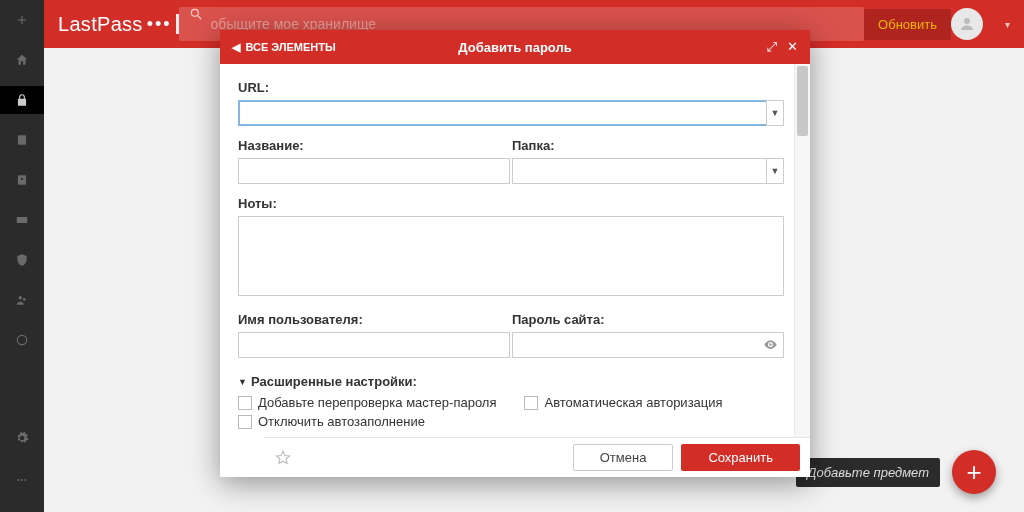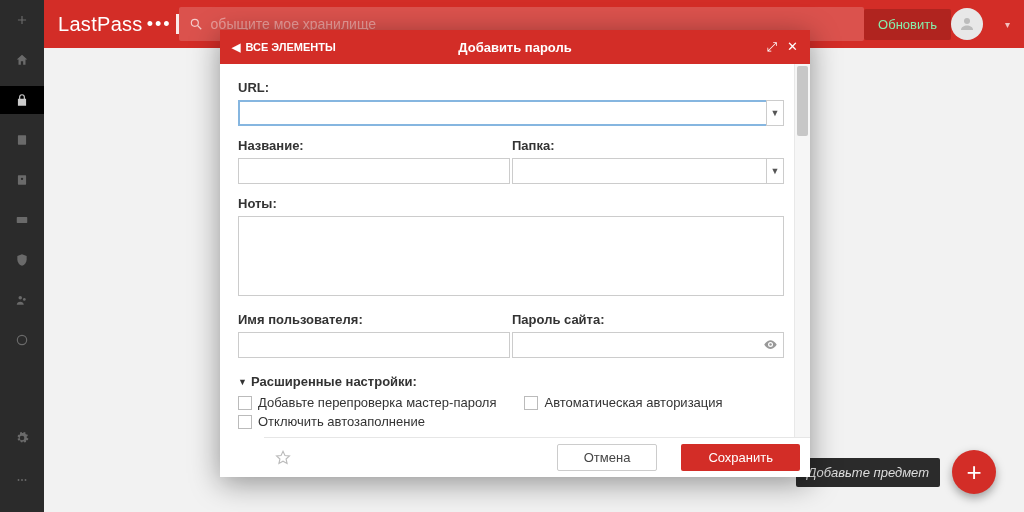--- a/index.html
+++ b/index.html
@@ -12,26 +12,26 @@
   .nav-cell svg { width:14px; height:14px; }
   .left-nav-bottom { margin-top:auto; padding-bottom:18px; display:flex; flex-direction:column; align-items:center; gap:14px; }
 
   
   .top-bar { position:absolute; left:44px; right:0; top:0; height:48px; background:#d32d27; display:flex; align-items:center; padding:0 14px; }
   .logo { display:flex; align-items:center; gap:2px; }
   .logo-text { color:#fff; font-size:20px; font-weight:400; letter-spacing:0.3px; }
   .logo-dots { color:#fff; font-size:18px; letter-spacing:2px; margin-left:2px; }
   .logo-bar { width:3px; height:20px; background:rgba(255,255,255,0.9); margin-left:2px; }
 
-  .search-wrap { flex:1; background:rgba(255,255,255,0.18); height:34px; border-radius:2px; display:flex; align-items:center; padding:0 10px; gap:8px; }
+  .search-wrap { flex:1; background:rgba(255,255,255,0.18); height:34px; border-radius:2px; display:flex; padding:0 10px; gap:8px; }
   .search-wrap svg { width:14px; height:14px; }
   .search-wrap input { flex:1; background:transparent; border:none; outline:none; color:#fff; font-size:14px; opacity:0.65; }
   .search-wrap input::placeholder { color:rgba(255,255,255,0.65); }
 
-  .upgrade-btn { background:#b0241f; color:#86efac; padding:8px 14px; font-size:13px; border-radius:2px; cursor:pointer; }
+  .upgrade-btn { background:#b0241f; color:#eab308; padding:8px 14px; font-size:13px; border-radius:2px; cursor:pointer; }
 
   .user-chip { display:flex; align-items:center; gap:8px; }
   .avatar { width:32px; height:32px; border-radius:50%; background:#e8e8e8; display:flex; align-items:center; justify-content:center; }
   .avatar svg { width:18px; height:18px; }
   .user-name { color:rgba(255,255,255,0.55); font-size:12px; letter-spacing:0.2px; }
   .user-caret { color:rgba(255,255,255,0.7); font-size:10px; margin-left:6px; }
 
   
   .backdrop { position:absolute; left:44px; top:48px; right:0; bottom:0; background:#f2f2f2; }
 
@@ -71,21 +71,21 @@
   textarea.field-input { height:80px; resize:none; padding:5px 6px; }
 
   .adv-head { display:flex; align-items:center; gap:4px; margin-top:16px; font-size:13px; font-weight:bold; color:#333; cursor:pointer; }
   .adv-head .tri { font-size:9px; }
 
   .check-row { display:flex; gap:28px; margin-top:6px; }
   .check-item { display:flex; align-items:center; gap:6px; font-size:13px; color:#333; }
   .chk { width:14px; height:14px; border:1px solid #bbb; background:#fff; cursor:pointer; }
   .check-row2 { margin-top:4px; }
 
-  .modal-foot { height:40px; border-top:1px solid #e6e6e6; display:flex; align-items:center; padding:0 10px; gap:24px; background:#fff;margin-left:44px; }
+  .modal-foot { height:40px; border-top:1px solid #e6e6e6; display:flex; align-items:center; padding:0 10px; gap:8px; background:#fff;margin-left:44px; }
   .star { width:18px; height:18px; color:#bbb; cursor:pointer; }
   .star svg { width:18px; height:18px; }
   .foot-spacer { flex:1; }
   .btn { padding:5px 26px; font-size:13px; border-radius:2px; cursor:pointer; border:1px solid transparent; }
   .btn-cancel { background:#fff; border:1px solid #ccc; color:#444; }
   .btn-save { background:#d32d27; color:#fff; }
 </style>
 </head>
 <body>
 

